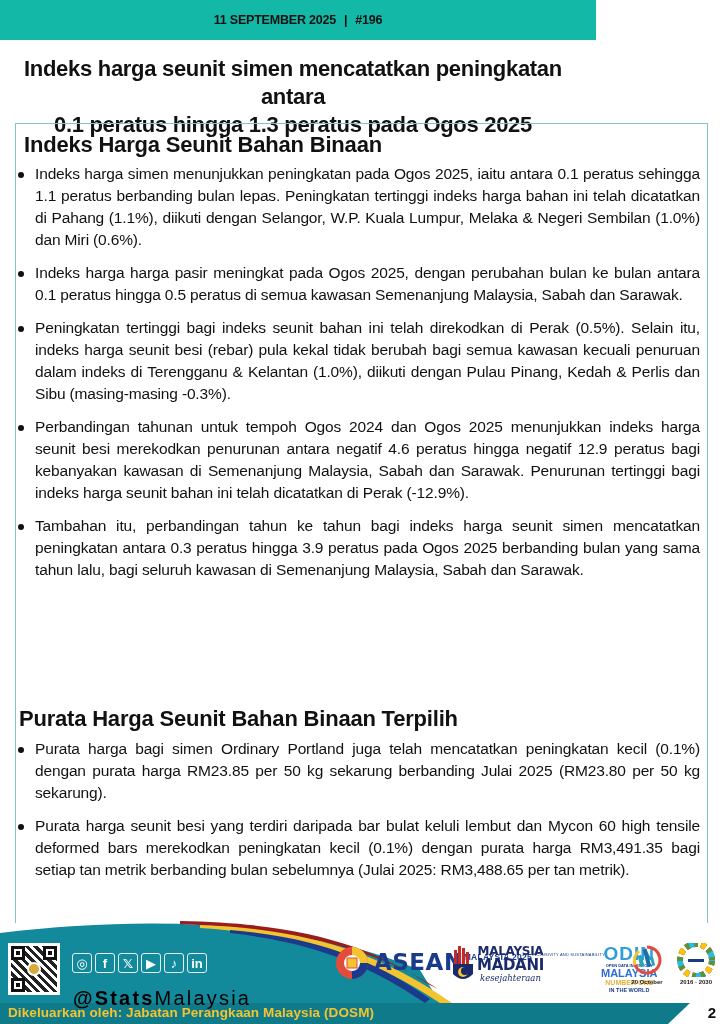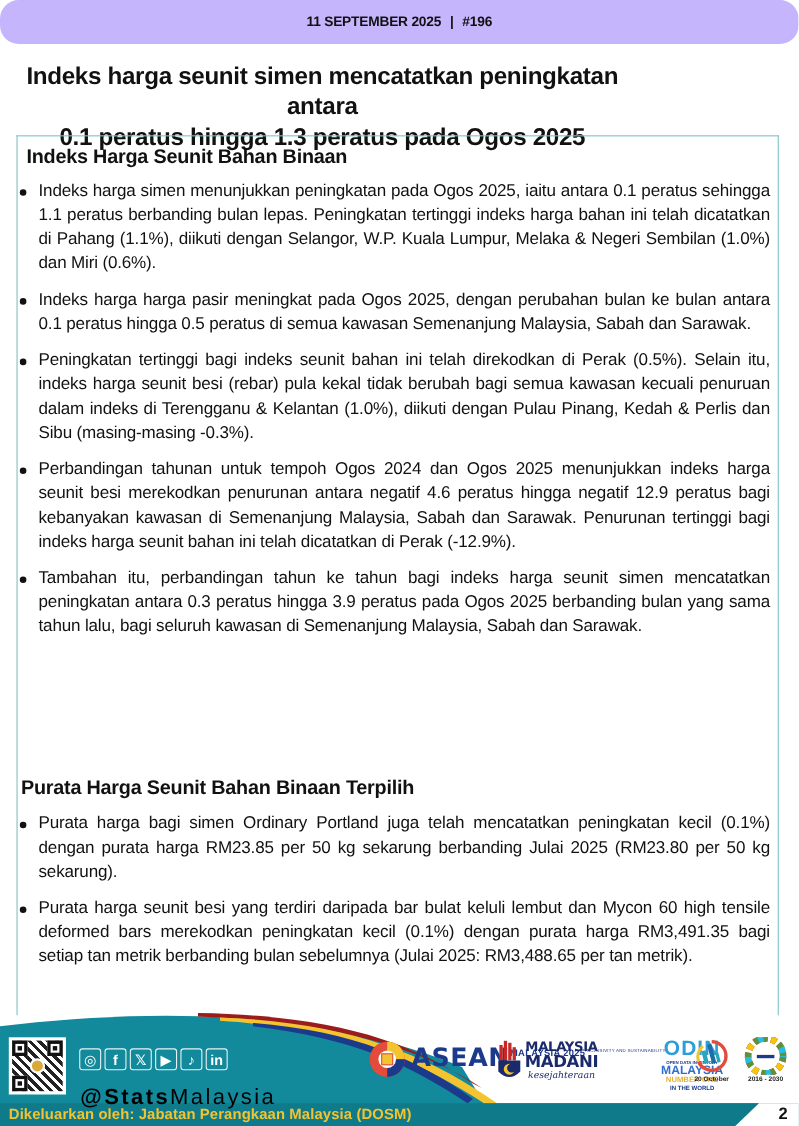--- a/index.html
+++ b/index.html
@@ -1,27 +1,27 @@
 <!DOCTYPE html>
 <html><head>
 <meta charset="utf-8">
 <style>
   * { box-sizing: border-box; margin: 0; padding: 0; }
   html, body { width: 726px; height: 1024px; background: #ffffff; overflow: hidden; }
   body { position: relative; font-family: "Liberation Sans", "DejaVu Sans", sans-serif; color: #111; }
 
-  .top-band { position: absolute; left: 0; top: 0; width: 726px; height: 40px; background: #c4b5fd; display: flex; align-items: center; justify-content: center; border-radius: 17px; }
+  .top-band { position: absolute; left: 0; top: 0; width: 596px; height: 40px; background: #14b8a6; display: flex; align-items: center; justify-content: center; }
   .top-band .meta { font-weight: bold; font-size: 12.5px; letter-spacing: -0.2px; color: #111; }
   .top-band .sep { margin: 0 8px; }
 
   .headline { position: absolute; left: 0; top: 55px; width: 586px; text-align: center; font-weight: bold; font-size: 22px; line-height: 28px; color: #111; letter-spacing: -0.3px; }
 
   .content-box { position: absolute; left: 15px; top: 123px; width: 693px; height: 800px; border: 1.5px solid #7fc2c7; border-bottom: none; }
 
-  .section-title { position: absolute; font-weight: bold; font-size: 18px; color: #111; letter-spacing: -0.2px; }
+  .section-title { position: absolute; font-weight: bold; font-size: 22px; color: #111; letter-spacing: -0.2px; }
 
   .bullets { position: absolute; left: 16px; width: 684px; list-style: none; }
   .bullets li { position: relative; padding-left: 19px; font-size: 15.5px; line-height: 22px; text-align: justify; color: #111; margin-bottom: 11px; letter-spacing: -0.15px; }
   .bullets li .dot { position: absolute; left: 2px; top: 9px; width: 6px; height: 6px; border-radius: 50%; background: #111; }
 
   
   .footer { position: absolute; left: 0; top: 915px; width: 726px; height: 109px; overflow: hidden; }
   .footer svg.wave { position: absolute; left: 0; top: 0; }
   .qr { position: absolute; left: 8px; top: 28px; width: 52px; height: 52px; background: #fff; padding: 3px; }
   .qr-grid { width: 100%; height: 100%; background:

